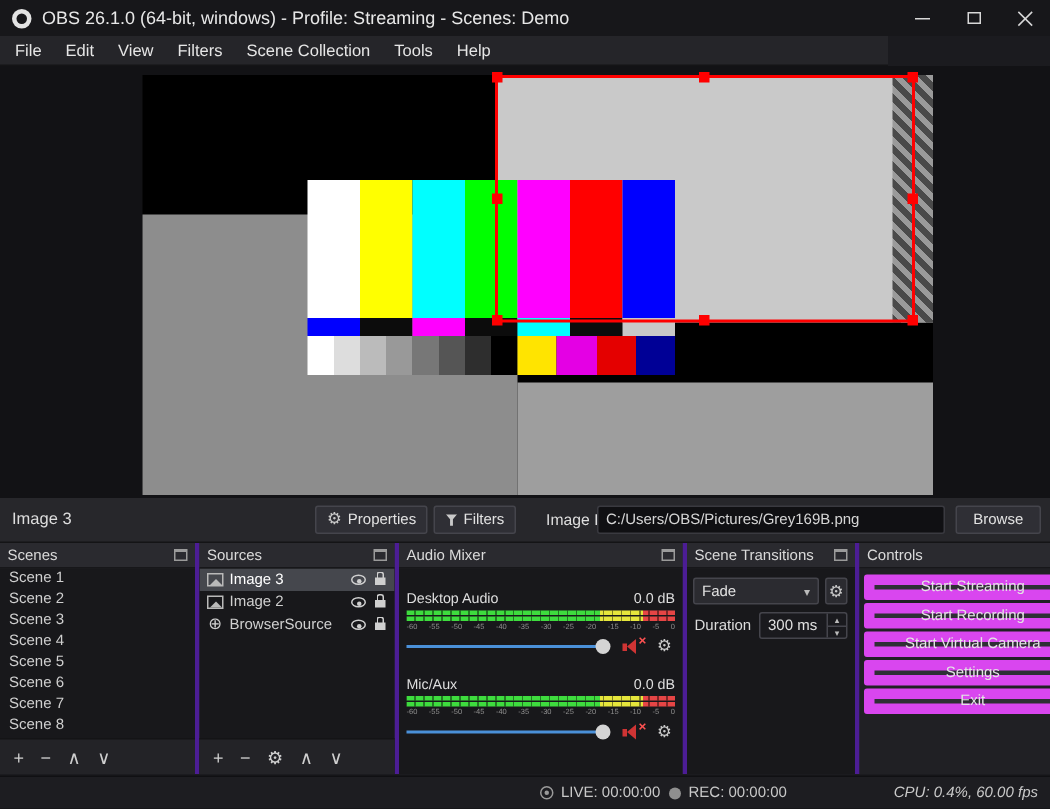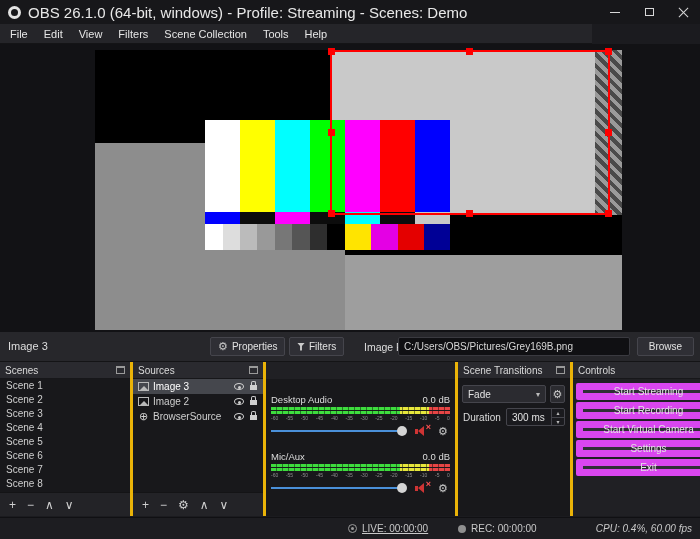--- a/index.html
+++ b/index.html
@@ -3,21 +3,21 @@
 <meta charset="utf-8">
 <style>
   * { margin:0; padding:0; box-sizing:border-box; }
   html,body { width:700px; height:539px; }
   body { position:relative; background:#1b1b1f; font-family:"Liberation Sans", sans-serif; overflow:hidden; }
 
   
   .titlebar { position:absolute; top:0; left:0; width:700px; height:24px; background:#17171a; display:flex; align-items:center; }
   .app-icon { width:13px; height:13px; border-radius:50%; background:#e3e3e3; margin:0 7px 0 8px; position:relative; flex:none; }
   .app-icon::after { content:""; position:absolute; left:3px; top:3px; width:7px; height:7px; border-radius:50%; background:#17171a; }
-  .title-text { font-size:15px; color:#e8e8e8; white-space:nowrap; }
+  .title-text { font-size:12px; color:#e8e8e8; white-space:nowrap; }
   .winbtns { margin-left:auto; display:flex; height:100%; }
   .winbtn { width:34px; display:flex; align-items:center; justify-content:center; }
   .ic-min { width:10px; height:1px; background:#d8d8d8; display:block; }
   .ic-max { width:9px; height:8px; border:1px solid #d8d8d8; display:block; }
   .ic-close { width:11px; height:11px; position:relative; display:block; }
   .ic-close::before,.ic-close::after { content:""; position:absolute; left:-1px; top:5px; width:13px; height:1px; background:#d8d8d8; }
   .ic-close::before { transform:rotate(45deg); } .ic-close::after { transform:rotate(-45deg); }
 
   
   .menubar { position:absolute; top:24px; left:0; width:592px; height:20px; background:#252529; border-bottom:1px solid #141416; display:flex; align-items:center; padding-left:2px; }
@@ -57,21 +57,21 @@
   .src-label { position:absolute; left:8px; top:8px; font-size:11px; color:#dedede; }
   .btn { position:absolute; top:5px; height:19px; background:#2f2f35; border:1px solid #45454c; border-radius:2px; color:#e2e2e2; font-size:10px; display:flex; align-items:center; gap:4px; padding:0 7px; }
   .props-btn { left:210px; } .filters-btn { left:289px; }
   .gear-glyph { font-size:11px; color:#c9c9c9; line-height:1; }
   .funnel { width:8px; height:8px; background:#c9c9c9; clip-path:polygon(0 0,100% 0,62% 45%,62% 100%,38% 100%,38% 45%); }
   .file-label { position:absolute; left:364px; top:9px; font-size:10.5px; color:#dedede; }
   .file-input { position:absolute; left:398px; top:5px; width:232px; height:19px; background:#101013; border:1px solid #3a3a40; border-radius:2px; color:#d6d6d6; font-size:10px; padding:0 5px; font-family:"Liberation Sans",sans-serif; }
   .browse-btn { left:637px; width:57px; justify-content:center; }
 
   
-  .docks { position:absolute; top:362px; left:0; width:700px; height:154px; background:#eab308; }
+  .docks { position:absolute; top:362px; left:0; width:700px; height:154px; background:#4c1d95; }
   .dock { position:absolute; top:0; height:154px; background:#202024; }
   .dock-scenes { left:0; width:130px; } .dock-sources { left:133px; width:130px; }
   .dock-mixer { left:266px; width:189px; } .dock-trans { left:458px; width:112px; }
   .dock-controls { left:573px; width:151px; }
   .dock-header { height:17px; background:#2a2a2f; border-bottom:1px solid #17171a; display:flex; align-items:center; padding:0 5px; font-size:10px; color:#dadada; }
   .dock-pin { margin-left:auto; width:9px; height:8px; border:1px solid #9a9a9a; border-top-width:2px; }
   .dock-body { position:absolute; top:17px; bottom:0; left:0; right:0; background:#18181b; }
   .list { position:absolute; top:0; left:0; right:0; bottom:24px; overflow:hidden; }
   .scene-row { height:14px; line-height:14px; font-size:10px; color:#cfcfcf; padding-left:6px; }
   .src-row { height:15px; display:flex; align-items:center; gap:4px; padding:0 5px; font-size:10px; color:#cfcfcf; }
@@ -114,21 +114,21 @@
   .spin-arrows span { flex:1; display:flex; align-items:center; justify-content:center; font-size:6px; color:#bbbbbb; }
   .spin-arrows span:first-child { border-bottom:1px solid #45454c; }
 
   
   .controls-body { padding:4px 3px; display:flex; flex-direction:column; gap:2px; background:#202024; }
   .ctl-btn { height:17px; background:#2f2f35; border:7px solid #d946ef; border-radius:2px; color:#e4e4e4; font-size:10px; display:flex; align-items:center; justify-content:center; }
 
   
   .statusbar { position:absolute; left:0; top:517px; width:700px; height:22px; background:#1d1d21; border-top:1px solid #101013; font-size:10px; color:#c9c9c9; }
   .sb-group { position:absolute; top:0; height:21px; display:flex; align-items:center; gap:5px; }
-  .sb-live { left:348px;text-decoration:underline; } .sb-rec { left:458px; } .sb-cpu { right:8px;font-style:italic; }
+  .sb-live { left:360px; } .sb-rec { left:446px; } .sb-cpu { right:8px;font-style:italic; }
   .live-ic { width:9px; height:9px; border:1px solid #9a9a9a; border-radius:50%; position:relative; }
   .live-ic::after { content:""; position:absolute; left:2px; top:2px; width:3px; height:3px; border-radius:50%; background:#9a9a9a; }
   .rec-ic { width:8px; height:8px; border-radius:50%; background:#8f8f8f; }
 </style>
 </head>
 <body>
 
 <div class="titlebar">
   <span class="app-icon"></span>
   <span class="title-text">OBS 26.1.0 (64-bit, windows) - Profile: Streaming - Scenes: Demo</span>
@@ -278,20 +278,24 @@
         <span class="tb-icon">+</span>
         <span class="tb-icon">−</span>
         <span class="tb-icon">⚙</span>
         <span class="tb-icon">∧</span>
         <span class="tb-icon">∨</span>
       </div>
     </div>
   </div>
 
   <div class="dock dock-mixer">
+    <div class="dock-header">
+      <span>Audio Mixer</span>
+      <span class="dock-pin"></span>
+    </div>
     <div class="dock-body mixer-body">
 
       <div class="channel">
         <div class="ch-head">
           <span>Desktop Audio</span>
           <span>0.0 dB</span>
         </div>
         <div class="meter"></div>
         <div class="meter"></div>
         <div class="scale">

